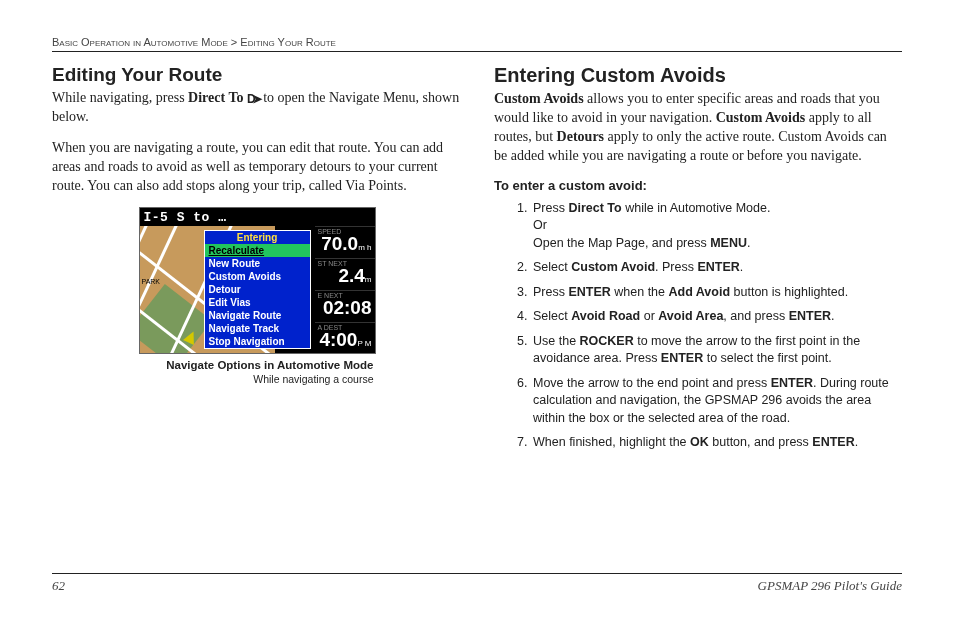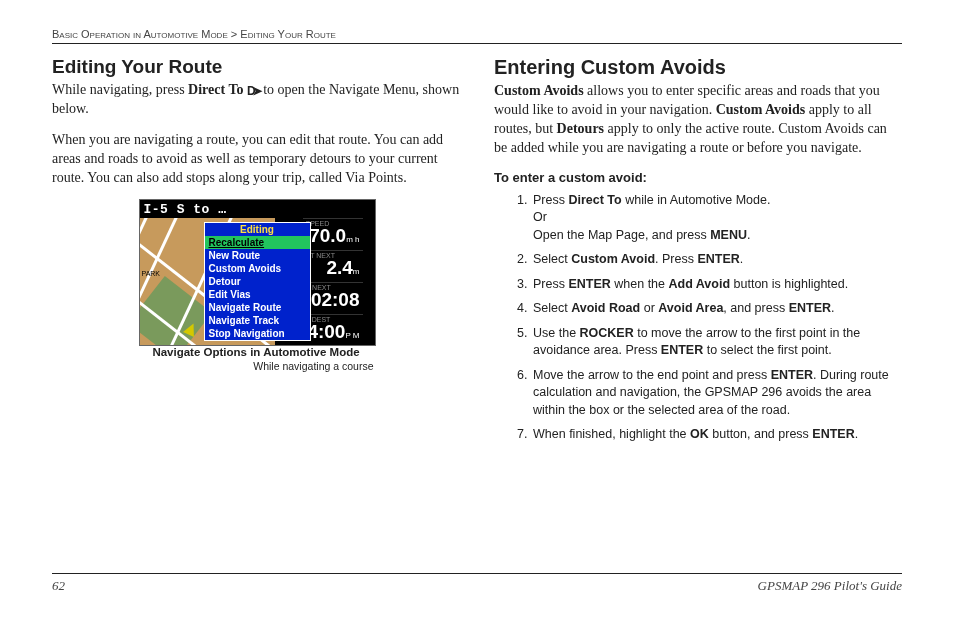--- a/index.html
+++ b/index.html
@@ -6,21 +6,21 @@
     margin: 0;
     padding: 0;
     font-family: "Times New Roman", Times, serif;
     color: #222;
     background: #fff;
     width: 954px;
     height: 618px;
     box-sizing: border-box;
   }
   .page {
-    padding: 28px 52px 0 52px;
+    padding: 36px 52px 0 52px;
     box-sizing: border-box;
     height: 100%;
     position: relative;
     border-radius: 28px;
   }
   .breadcrumb {
     font-family: Arial, Helvetica, sans-serif;
     font-variant: small-caps;
     font-size: 11px;
     color: #444;
@@ -73,21 +73,22 @@
   }
   b, strong { font-weight: bold; }
   .figure-wrap {
     margin: 6px auto 0 auto;
     width: 235px;
   }
   .fig-caption-1 {
     font-family: Arial, Helvetica, sans-serif;
     font-weight: bold;
     font-size: 11.5px;
-    text-align: center;
+    text-align: right;
+    margin-top: 5px;
   }
   .fig-caption-2 {
     font-family: Arial, Helvetica, sans-serif;
     font-size: 10.5px;
     text-align: right;
     margin-top: 2px;
   }
   
   .device {
     width: 235px;
@@ -146,21 +147,21 @@
     position: absolute;
     left: 45px; top: 105px;
     width: 0; height: 0;
     border-left: 6px solid transparent;
     border-right: 6px solid transparent;
     border-bottom: 12px solid #d4c800;
     transform: rotate(25deg);
   }
   .device .sidebar {
     position: absolute;
-    right: 12px; top: 18px;
+    right: 0; top: 18px;
     width: 60px;
     height: 127px;
     background: #000;
     display: flex;
     flex-direction: column;
   }
   .side-cell { flex:1; border-top:1px solid #333; position:relative; padding:1px 3px 0 3px;}
   .side-label { font-size:7px; color:#888; line-height:1; white-space:nowrap;}
   .side-val { color:#fff; text-align:right; font-family:"Arial Narrow",Arial,sans-serif;}
   .sv-big { font-size:19px; font-weight:bold; line-height:0.9; white-space:nowrap;}
@@ -261,21 +262,21 @@
             <div class="side-cell">
               <div class="side-label">E NEXT</div>
               <div class="side-val sv-big">02:08</div>
             </div>
             <div class="side-cell">
               <div class="side-label">A DEST</div>
               <div class="side-val sv-big"><span>4:00</span><span class="sv-unit">P M</span></div>
             </div>
           </div>
           <div class="menu">
-            <div class="menu-title">Editing</div>
+            <div class="menu-title">Entering</div>
             <div id="menu-items">
                 <div class="menu-item hl">Recalculate</div>
                 <div class="menu-item">New Route</div>
                 <div class="menu-item">Custom Avoids</div>
                 <div class="menu-item">Detour</div>
                 <div class="menu-item">Edit Vias</div>
                 <div class="menu-item">Navigate Route</div>
                 <div class="menu-item">Navigate Track</div>
                 <div class="menu-item">Stop Navigation</div>
               </div>

